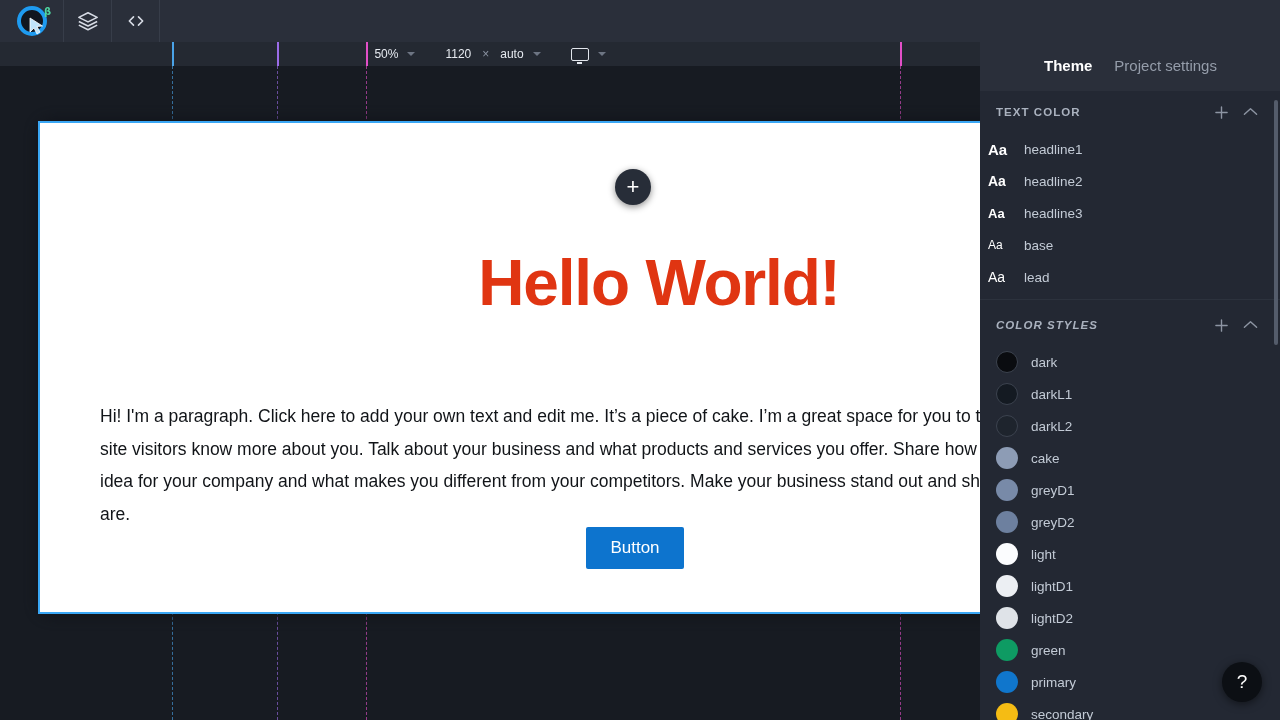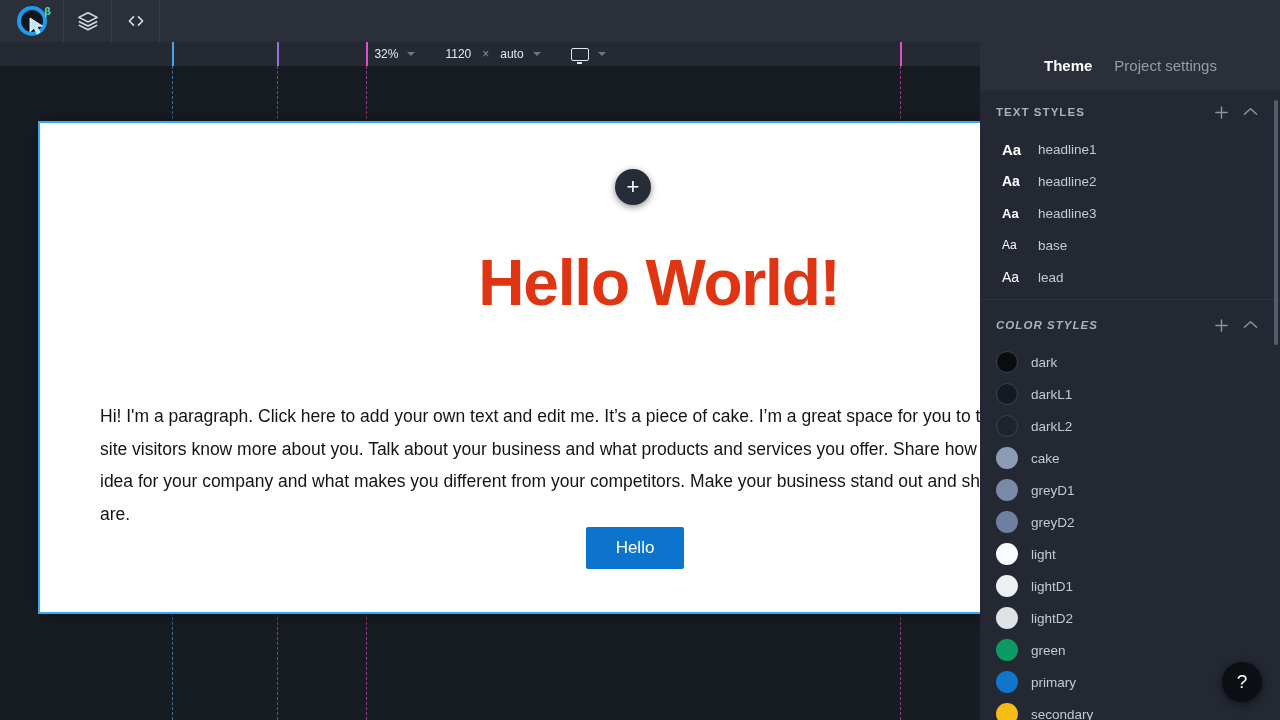--- a/index.html
+++ b/index.html
@@ -180,21 +180,21 @@
   .section-head {
     display: flex; align-items: center;
     height: 42px; padding: 0 22px 0 16px;
   }
   .section-title {
     flex: 1; font-size: 11.5px; font-weight: bold; color: #aab2bf;
     letter-spacing: 1.05px;
   }
   .sec-btn { color: #8d95a3; cursor: pointer; margin-left: 14px; display: flex; }
   .style-row {
-    display: flex; align-items: center; height: 32px; padding: 0 22px;
+    display: flex; align-items: center; height: 32px; padding: 0 8px;
     cursor: pointer;
   }
   .aa {
     width: 30px; color: #ffffff; flex-shrink: 0;
     font-family: "Liberation Sans", sans-serif;
     text-align: left;
   }
   .style-label {
     color: #c3cbd6; font-size: 13.5px; margin-left: 6px;
   }
@@ -278,21 +278,21 @@
         <circle cx="13" cy="9" r="3.3" fill="#e4e8ef" stroke="none"></circle>
       </svg>
     </div>
     <button id="publish-btn" style="background: rgb(58, 167, 245);">Publish</button>
     <div id="avatar"></div>
   </div>
 
   <div id="subbar">
     <div id="subbar-controls">
       <div class="sb-group">
-        <span class="sb-val">32%</span>
+        <span class="sb-val">50%</span>
         <span class="sb-caret"></span>
       </div>
       <div class="sb-gap"></div>
       <span class="sb-val">1120</span>
       <span class="sb-x">×</span>
       <div class="sb-group">
         <span class="sb-val">auto</span>
         <span class="sb-caret"></span>
       </div>
       <div class="sb-gap"></div>
@@ -308,21 +308,21 @@
         <div class="guide" style="left: 172px; border-left-color: rgb(74, 163, 232); opacity: 0.62;"></div>
         <div class="guide" style="left: 277px; border-left-color: rgb(155, 108, 232); opacity: 0.62;"></div>
         <div class="guide" style="left: 366px; border-left-color: rgb(226, 79, 200); opacity: 0.62;"></div>
         <div class="guide" style="left: 900px; border-left-color: rgb(226, 79, 200); opacity: 0.62;"></div>
       </div>
     <div id="page-shadow"></div>
 
     <div id="page" style="border-top-color: rgb(58, 167, 245); border-left-color: rgb(58, 167, 245); border-bottom-color: rgb(58, 167, 245);">
       <div id="hero-title" style="color: rgb(224, 53, 18);">Hello World!</div>
       <div id="hero-para">Hi! I'm a paragraph. Click here to add your own text and edit me. It’s a piece of cake. I’m a great space for you to tell a story and let your site visitors know more about you. Talk about your business and what products and services you offer. Share how you came up with the idea for your company and what makes you different from your competitors. Make your business stand out and show your visitors who you are.</div>
-      <button id="hero-button" style="background: rgb(13, 116, 206);">Hello</button>
+      <button id="hero-button" style="background: rgb(13, 116, 206);">Button</button>
     </div>
 
     <div id="add-section-btn">+</div>
 
   </div>
 
   <div id="ruler-ticks" style="position:absolute;left:0;top:42px;width:980px;height:24px;z-index:31;pointer-events:none;">
       <div style="position: absolute; top: 0px; width: 2px; height: 24px; left: 172px; background: rgb(74, 163, 232);"></div>
       <div style="position: absolute; top: 0px; width: 2px; height: 24px; left: 277px; background: rgb(155, 108, 232);"></div>
       <div style="position: absolute; top: 0px; width: 2px; height: 24px; left: 366px; background: rgb(226, 79, 200);"></div>
@@ -330,21 +330,21 @@
     </div>
 
   <div id="panel">
     <div id="panel-tabs">
         <div class="panel-tab active">Theme</div>
         <div class="panel-tab inactive">Project settings</div>
       </div>
     <div id="panel-scroll">
 
       <div class="section-head">
-        <span class="section-title">TEXT STYLES</span>
+        <span class="section-title">TEXT COLOR</span>
         <span class="sec-btn">
           <svg width="15" height="15" viewBox="0 0 16 16" stroke="#8d95a3" stroke-width="1.5" stroke-linecap="round">
             <line x1="8" y1="2" x2="8" y2="14"></line>
               <line x1="2" y1="8" x2="14" y2="8"></line>
           </svg>
         </span>
         <span class="sec-btn">
           <svg width="15" height="10" viewBox="0 0 16 10" fill="none" stroke="#8d95a3" stroke-width="1.5" stroke-linecap="round" stroke-linejoin="round">
             <polyline points="1.5,7.5 8,1.5 14.5,7.5"></polyline>
           </svg>

